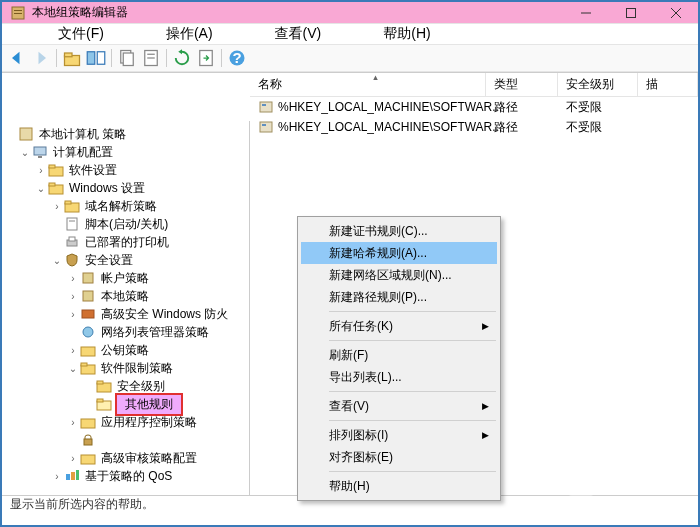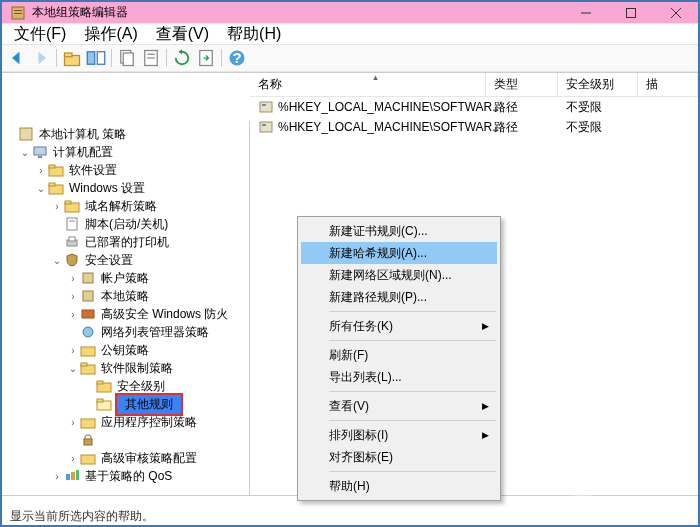--- a/index.html
+++ b/index.html
@@ -5,51 +5,51 @@
 * { margin: 0; padding: 0; box-sizing: border-box; font-family: "Microsoft YaHei", "Segoe UI", sans-serif; font-size: 12px; }
 body { background: #fff; width: 700px; height: 527px; position: relative; overflow: hidden; border: 2px solid #3a7ab8; }
 .window { display: flex; flex-direction: column; height: 100%; }
 .titlebar { height: 22px; background: #f9a8d4; display: flex; align-items: center; padding: 0 0 0 8px; border-bottom: 1px solid #e5e5e5; }
 .titlebar-icon { width: 16px; height: 16px; margin-right: 6px; }
 .titlebar-text { flex: 1; font-size: 12px; }
 .win-controls { display: flex; height: 100%; }
 .win-btn { width: 45px; height: 100%; display: flex; align-items: center; justify-content: center; }
 .win-btn svg { width: 10px; height: 10px; }
 .menubar { height: 20px; display: flex; align-items: center; padding: 0 4px; gap: 2px; }
-.menu-item { padding: 2px 8px; font-size: 16px; }
+.menu-item { padding: 2px 8px; font-size: 14px; margin-left: 44px; }
 .toolbar { height: 28px; display: flex; align-items: center; padding: 0 4px; gap: 2px; border-top: 1px solid #e5e5e5; border-bottom: 1px solid #e5e5e5; background: #f9f9f9; }
 .tb-btn { width: 22px; height: 22px; display: flex; align-items: center; justify-content: center; border: 1px solid transparent; }
 .tb-sep { width: 1px; height: 18px; background: #ccc; margin: 0 2px; }
 .content { flex: 1; display: flex; border-top: 1px solid #ccc; }
 .tree-panel { width: 248px; overflow: auto; border-right: 1px solid #ccc; padding: 4px 0; margin-top: 48px; }
 .tree { list-style: none; }
 .tree-node { display: flex; align-items: center; height: 18px; white-space: nowrap; padding-right: 4px; }
 .tree-twisty { width: 14px; text-align: center; color: #666; font-size: 10px; }
 .tree-icon { width: 16px; height: 16px; margin-right: 3px; display: inline-flex; align-items: center; justify-content: center; }
 .tree-label { font-size: 12px; padding: 1px 2px; }
-.tree-label.highlight { border: 2px solid #e03030; padding: 1px 8px; background: #3b82f6; }
+.tree-label.highlight { border: 2px solid #e03030; padding: 1px 8px; background: #f0abfc; }
 .tree-children { list-style: none; }
 .list-panel { flex: 1; position: relative; }
 .list-header { display: flex; height: 24px; border-bottom: 1px solid #e5e5e5; align-items: center; }
 .col { padding: 0 8px; font-size: 12px; border-right: 1px solid #e5e5e5; height: 100%; display: flex; align-items: center; }
 .col-name { width: 236px; }
 .col-type { width: 72px; }
 .col-sec { width: 80px; }
 .col-last { flex: 1; }
 .sort-arrow { width: 100%; text-align: center; position: absolute; top: -1px; color: #666; font-size: 9px; }
 .col-name { position: relative; }
 .list-row { display: flex; height: 20px; align-items: flex-start; }
 .list-row .col { border: none; }
 .row-icon { width: 16px; height: 16px; margin-right: 4px; }
 .context-menu { position: absolute; left: 295px; top: 214px; width: 204px; background: #f0f0f0; border: 1px solid #a0a0a0; box-shadow: 3px 3px 4px rgba(0,0,0,0.25); padding: 3px; }
 .ctx-item { height: 22px; display: flex; align-items: center; padding: 0 20px 0 28px; font-size: 12px; position: relative; }
 .ctx-item.hover { background: #91c9f7; }
 .ctx-sep { height: 1px; background: #d0d0d0; margin: 3px 1px 3px 28px; }
 .ctx-arrow { position: absolute; right: 8px; font-size: 9px; }
-.statusbar { height: 30px; border-top: 1px solid #ccc; display: flex; align-items: flex-start; padding: 12px 8px; font-size: 12px; color: #333; }
+.statusbar { height: 30px; border-top: 1px solid #ccc; display: flex; align-items: flex-end; padding: 12px 8px; font-size: 12px; color: #333; }
 .watermark { position: absolute; right: 8px; bottom: 28px; opacity: 0.35; color: #fff; font-size: 13px; display: flex; align-items: center; gap: 6px; pointer-events: none; }
 .watermark .wm-icon { width: 26px; height: 26px; border: 2px solid #fff; border-radius: 4px; display: flex; align-items: center; justify-content: center; }
 .folder-icon svg, .row-icon svg, .titlebar-icon svg, .tree-icon svg { width: 16px; height: 16px; }
 </style>
 </head>
 <body>
 
 <div class="window">
 
   <div class="titlebar">

